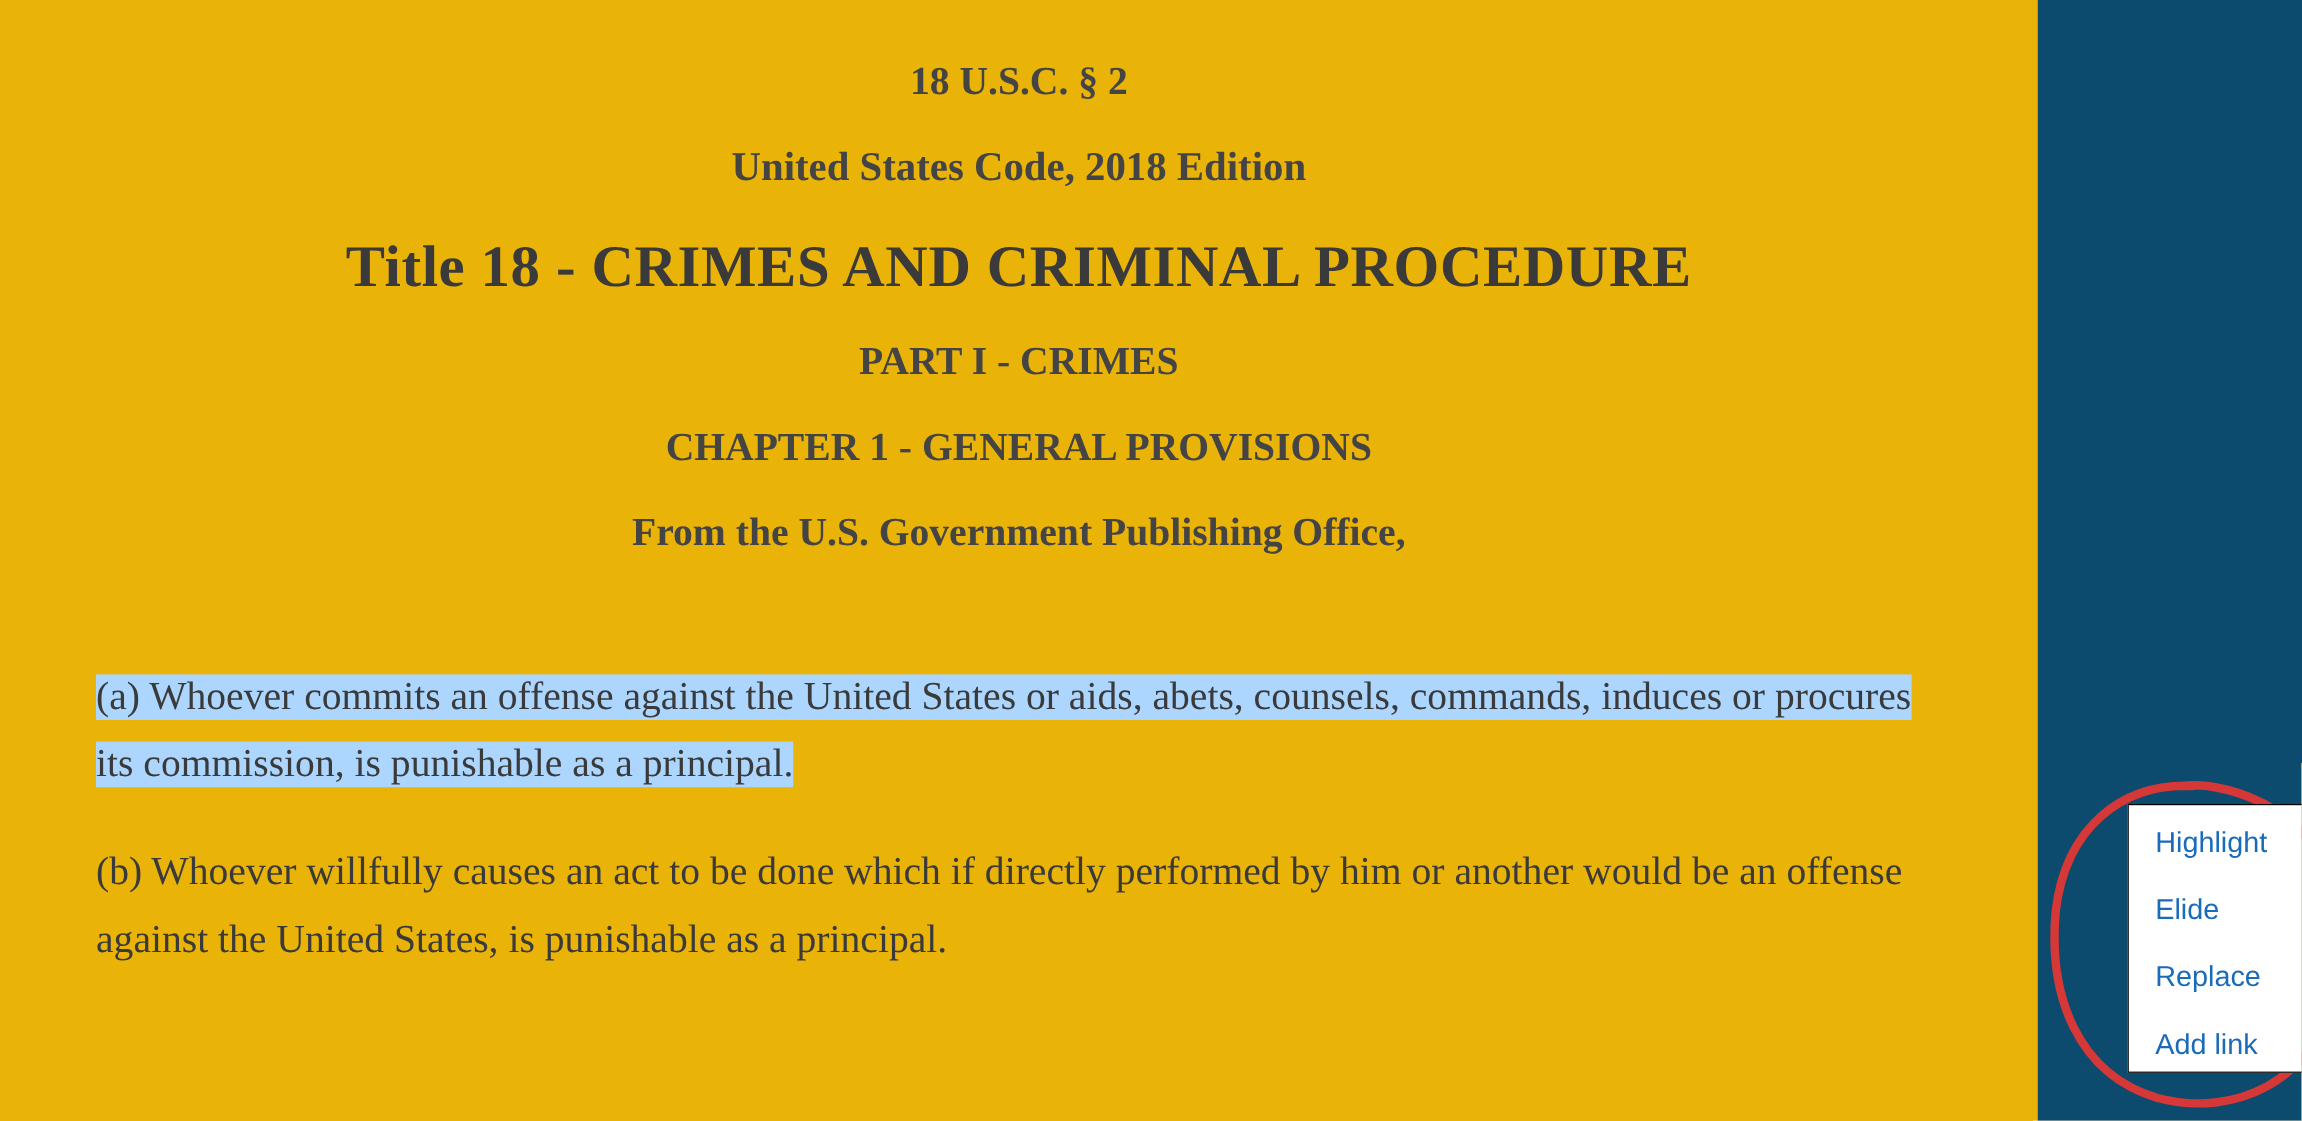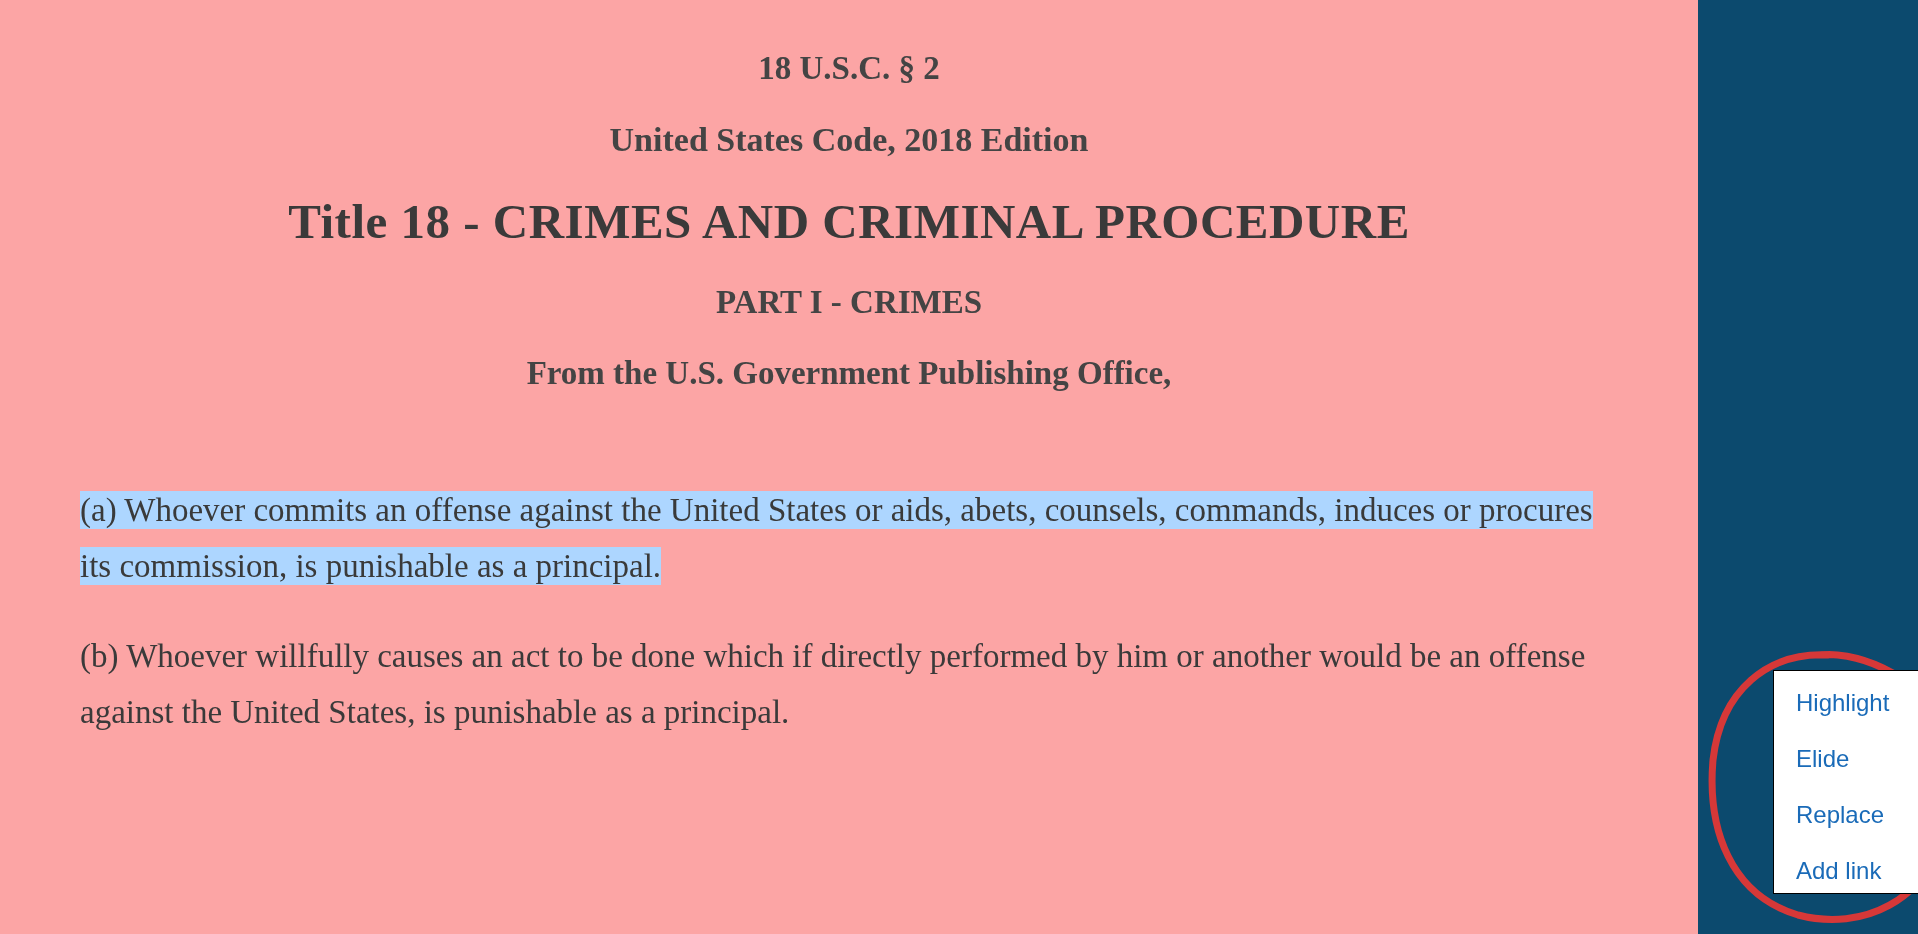--- a/index.html
+++ b/index.html
@@ -16,21 +16,21 @@
       height: 934px;
       overflow: hidden;
     }
     .page-container {
       display: flex;
       width: 100%;
       height: 100%;
     }
     .document-area {
       flex: 1;
-      background: #fca5a5;
+      background: #eab308;
       padding: 50px 80px 20px 80px;
       position: relative;
     }
     .sidebar-margin {
       width: 220px;
       background: #0c4a6e;
       position: relative;
       height: 100%;
     }
     .header-block {
@@ -129,20 +129,21 @@
 </head>
 <body>
 
 <div class="page-container">
   <div class="document-area">
     <div class="header-block">
       <div class="citation-line">18 U.S.C. § 2</div>
       <div class="edition-line">United States Code, 2018 Edition</div>
       <div class="title-line">Title 18 - CRIMES AND CRIMINAL PROCEDURE</div>
       <div class="part-line">PART I - CRIMES</div>
+      <div class="chapter-line">CHAPTER 1 - GENERAL PROVISIONS</div>
       <div class="source-line">From the U.S. Government Publishing Office,</div>
     </div>
     <div class="body-text">
       <div class="paragraph-a">
         <span class="highlighted">(a) Whoever commits an offense against the United States or aids, abets, counsels, commands, induces or procures its commission, is punishable as a principal.</span>
       </div>
       <div class="paragraph-b">(b) Whoever willfully causes an act to be done which if directly performed by him or another would be an offense against the United States, is punishable as a principal.</div>
     </div>
   </div>
   <div class="sidebar-margin">

